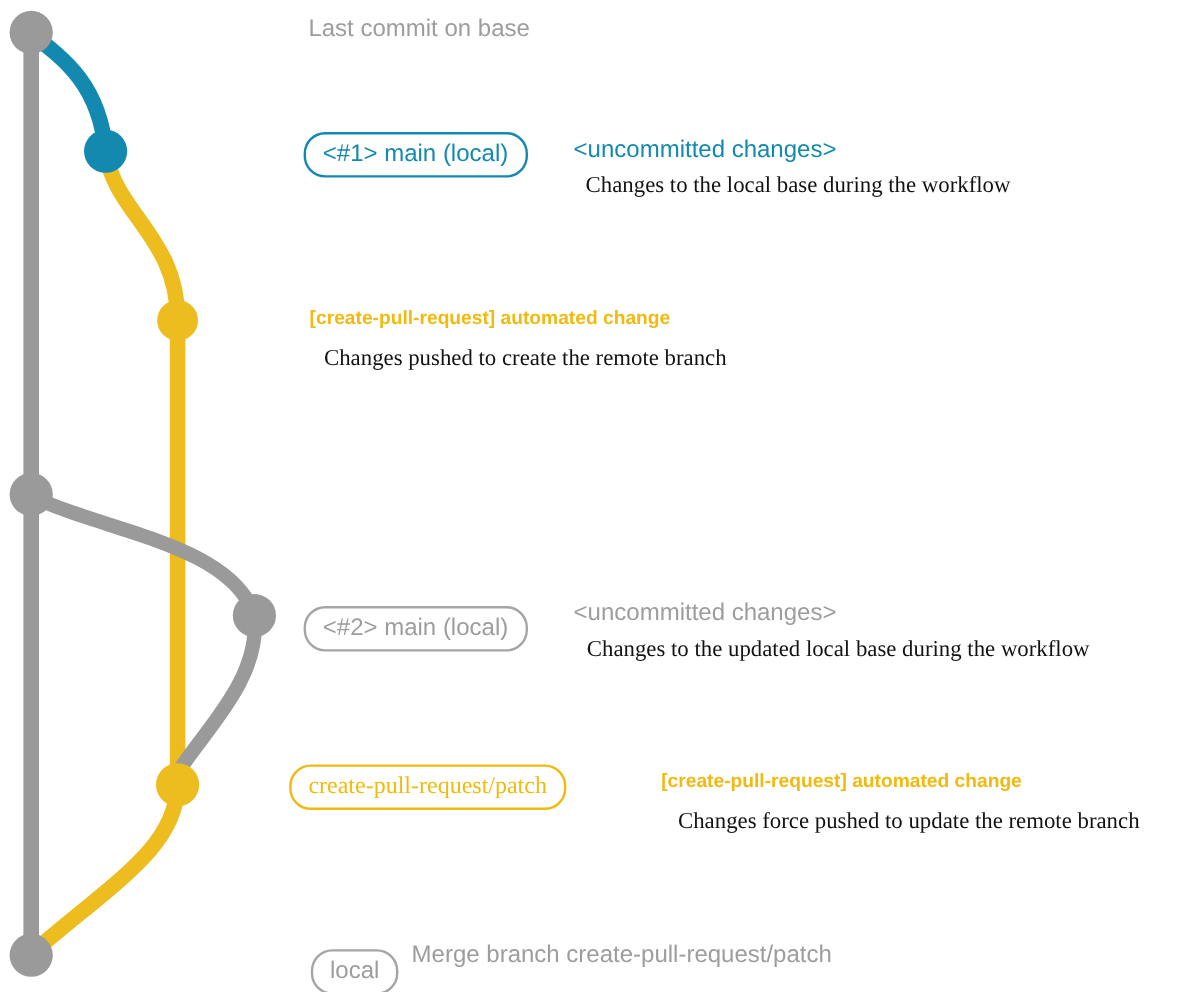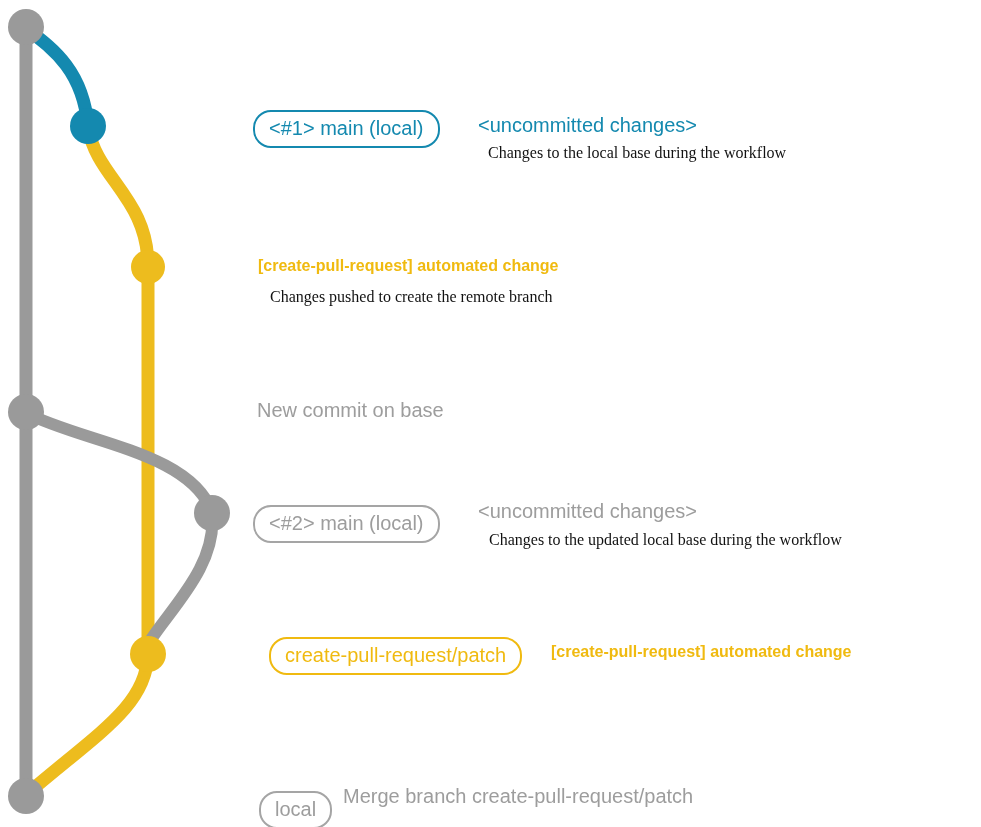--- a/index.html
+++ b/index.html
@@ -14,21 +14,21 @@
 
   .lbl{position:absolute;white-space:nowrap;line-height:1.15;}
 
   .sans-gray{color:var(--gray_text);font-size:20px;}
   .sans-teal{color:var(--teal);font-size:20px;}
   .sans-yellow{color:var(--yellow_text);font-size:16px;font-weight:bold;}
 
   .note{
     font-family:"Liberation Serif", serif;
     color:#121212;
-    font-size:16px;
+    font-size:19px;
   }
 
   .pill{
     position:absolute;
     display:inline-block;
     border:2px solid;
     border-radius:18px;
     padding:5px 14px 7px 14px;
     font-size:20px;
     line-height:1.1;
@@ -66,33 +66,34 @@
 
     <circle class="fill-gray" cx="26" cy="27" r="18"></circle>
     <circle class="fill-teal" cx="88" cy="126" r="18"></circle>
     <circle class="fill-yellow" cx="148" cy="267" r="17"></circle>
     <circle class="fill-gray" cx="26" cy="412" r="18"></circle>
     <circle class="fill-gray" cx="212" cy="513" r="18"></circle>
     <circle class="fill-yellow" cx="148" cy="654" r="18"></circle>
     <circle class="fill-gray" cx="26" cy="796" r="18"></circle>
   </svg>
 
+  <div class="lbl sans-gray" style="left:257px;top:13px;">Last commit on base</div>
 
   <div class="pill pill-teal" style="left:253px;top:110px;">&lt;#1&gt; main (local)</div>
   <div class="lbl sans-teal" style="left:478px;top:114px;">&lt;uncommitted changes&gt;</div>
   <div class="lbl note" style="left:488px;top:144px;">Changes to the local base during the workflow</div>
 
   <div class="lbl sans-yellow" style="left:258px;top:257px;">[create-pull-request] automated change</div>
   <div class="lbl note" style="left:270px;top:288px;">Changes pushed to create the remote branch</div>
 
-  <div class="lbl sans-gray" style="left:257px;top:399px;">New commit on base</div>
 
   <div class="pill pill-gray" style="left:253px;top:493px;">&lt;#2&gt; main (local)</div>
   <div class="lbl sans-gray" style="left:478px;top:500px;">&lt;uncommitted changes&gt;</div>
   <div class="lbl note" style="left:489px;top:531px;">Changes to the updated local base during the workflow</div>
 
-  <div class="pill pill-yellow" style="left:269px;top:637px;">create-pull-request/patch</div>
+  <div class="pill pill-yellow" style="left:241px;top:637px;font-family:Liberation Serif, serif;">create-pull-request/patch</div>
   <div class="lbl sans-yellow" style="left:551px;top:643px;">[create-pull-request] automated change</div>
+  <div class="lbl note" style="left:565px;top:674px;">Changes force pushed to update the remote branch</div>
 
   <div class="pill pill-gray" style="left:259px;top:779px;">local</div>
   <div class="lbl sans-gray" style="left:343px;top:785px;text-align:center;">Merge branch create-pull-request/patch</div>
 
 </div>
 
 </body></html>

